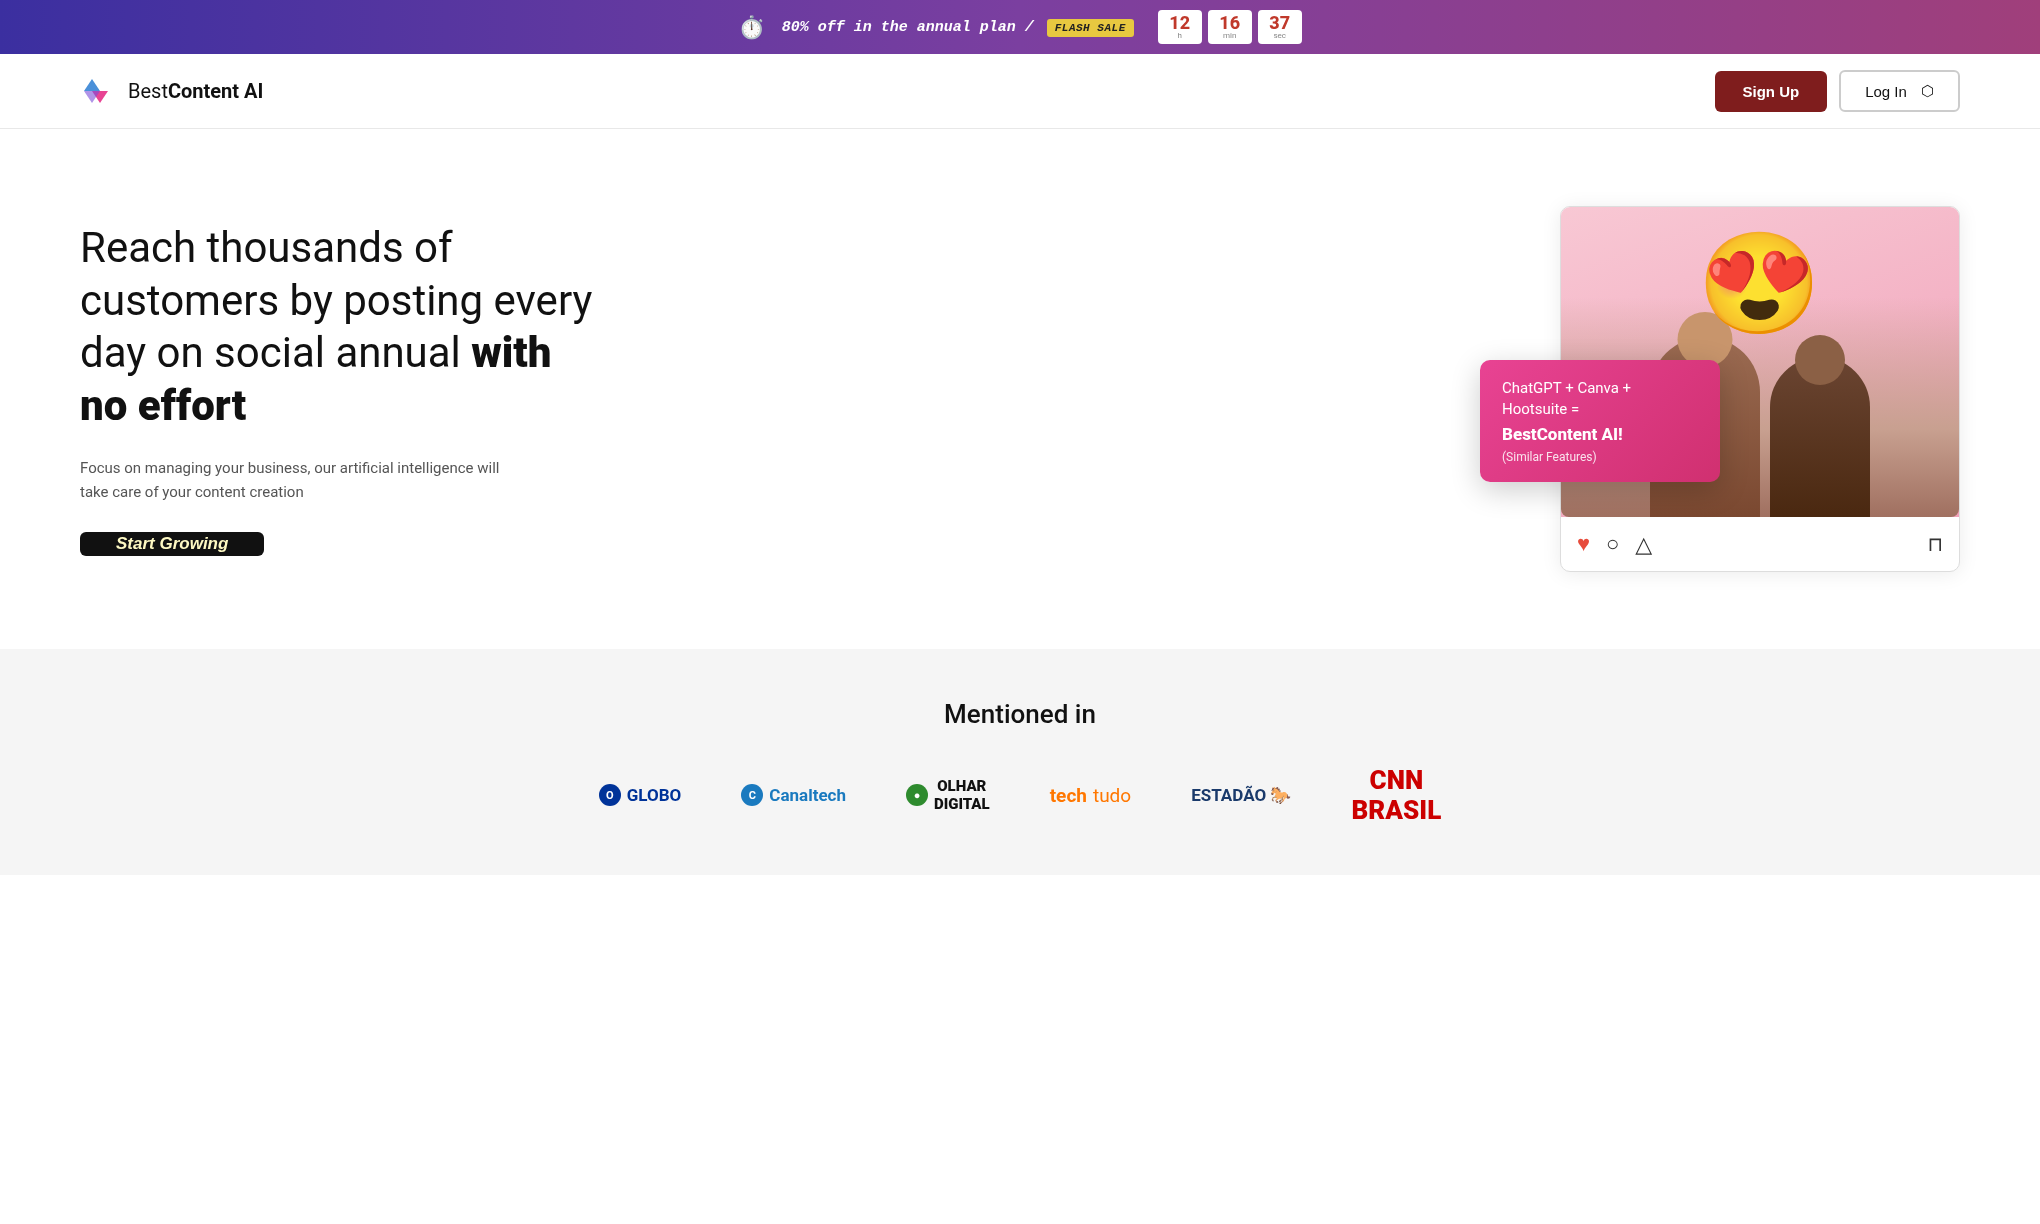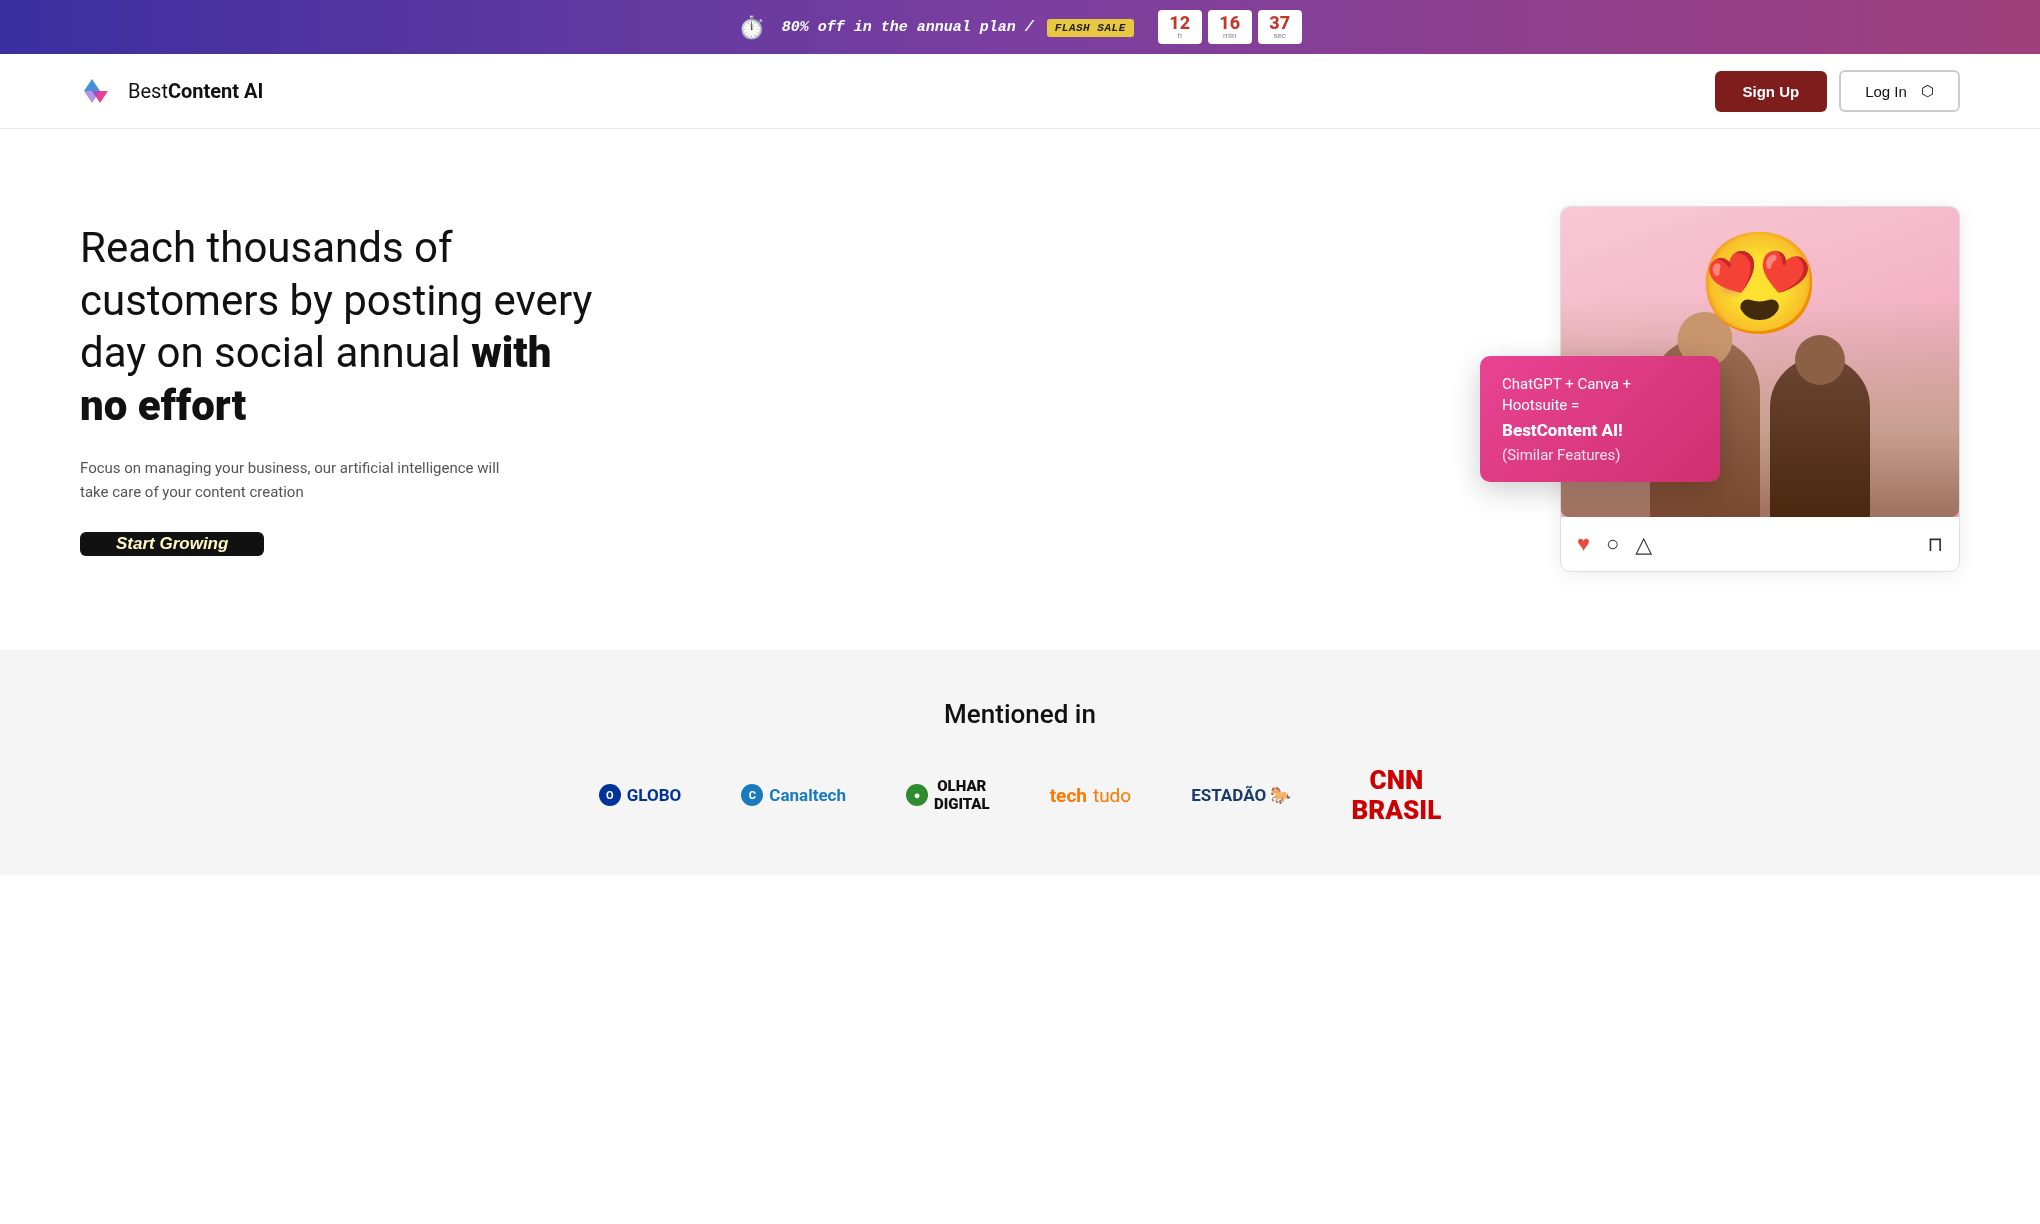--- a/index.html
+++ b/index.html
@@ -241,21 +241,21 @@
       font-weight: 400;
       line-height: 1.4;
       margin-bottom: 4px;
     }
     .tooltip-card .tc-bold {
       font-size: 17px;
       font-weight: 800;
       margin-bottom: 6px;
     }
     .tooltip-card .tc-similar {
-      font-size: 15px;
+      font-size: 12px;
       font-weight: 400;
       opacity: 0.85;
     }
 
     
     .mentioned-section {
       background: #f5f5f5;
       padding: 50px 80px;
       text-align: center;
     }

